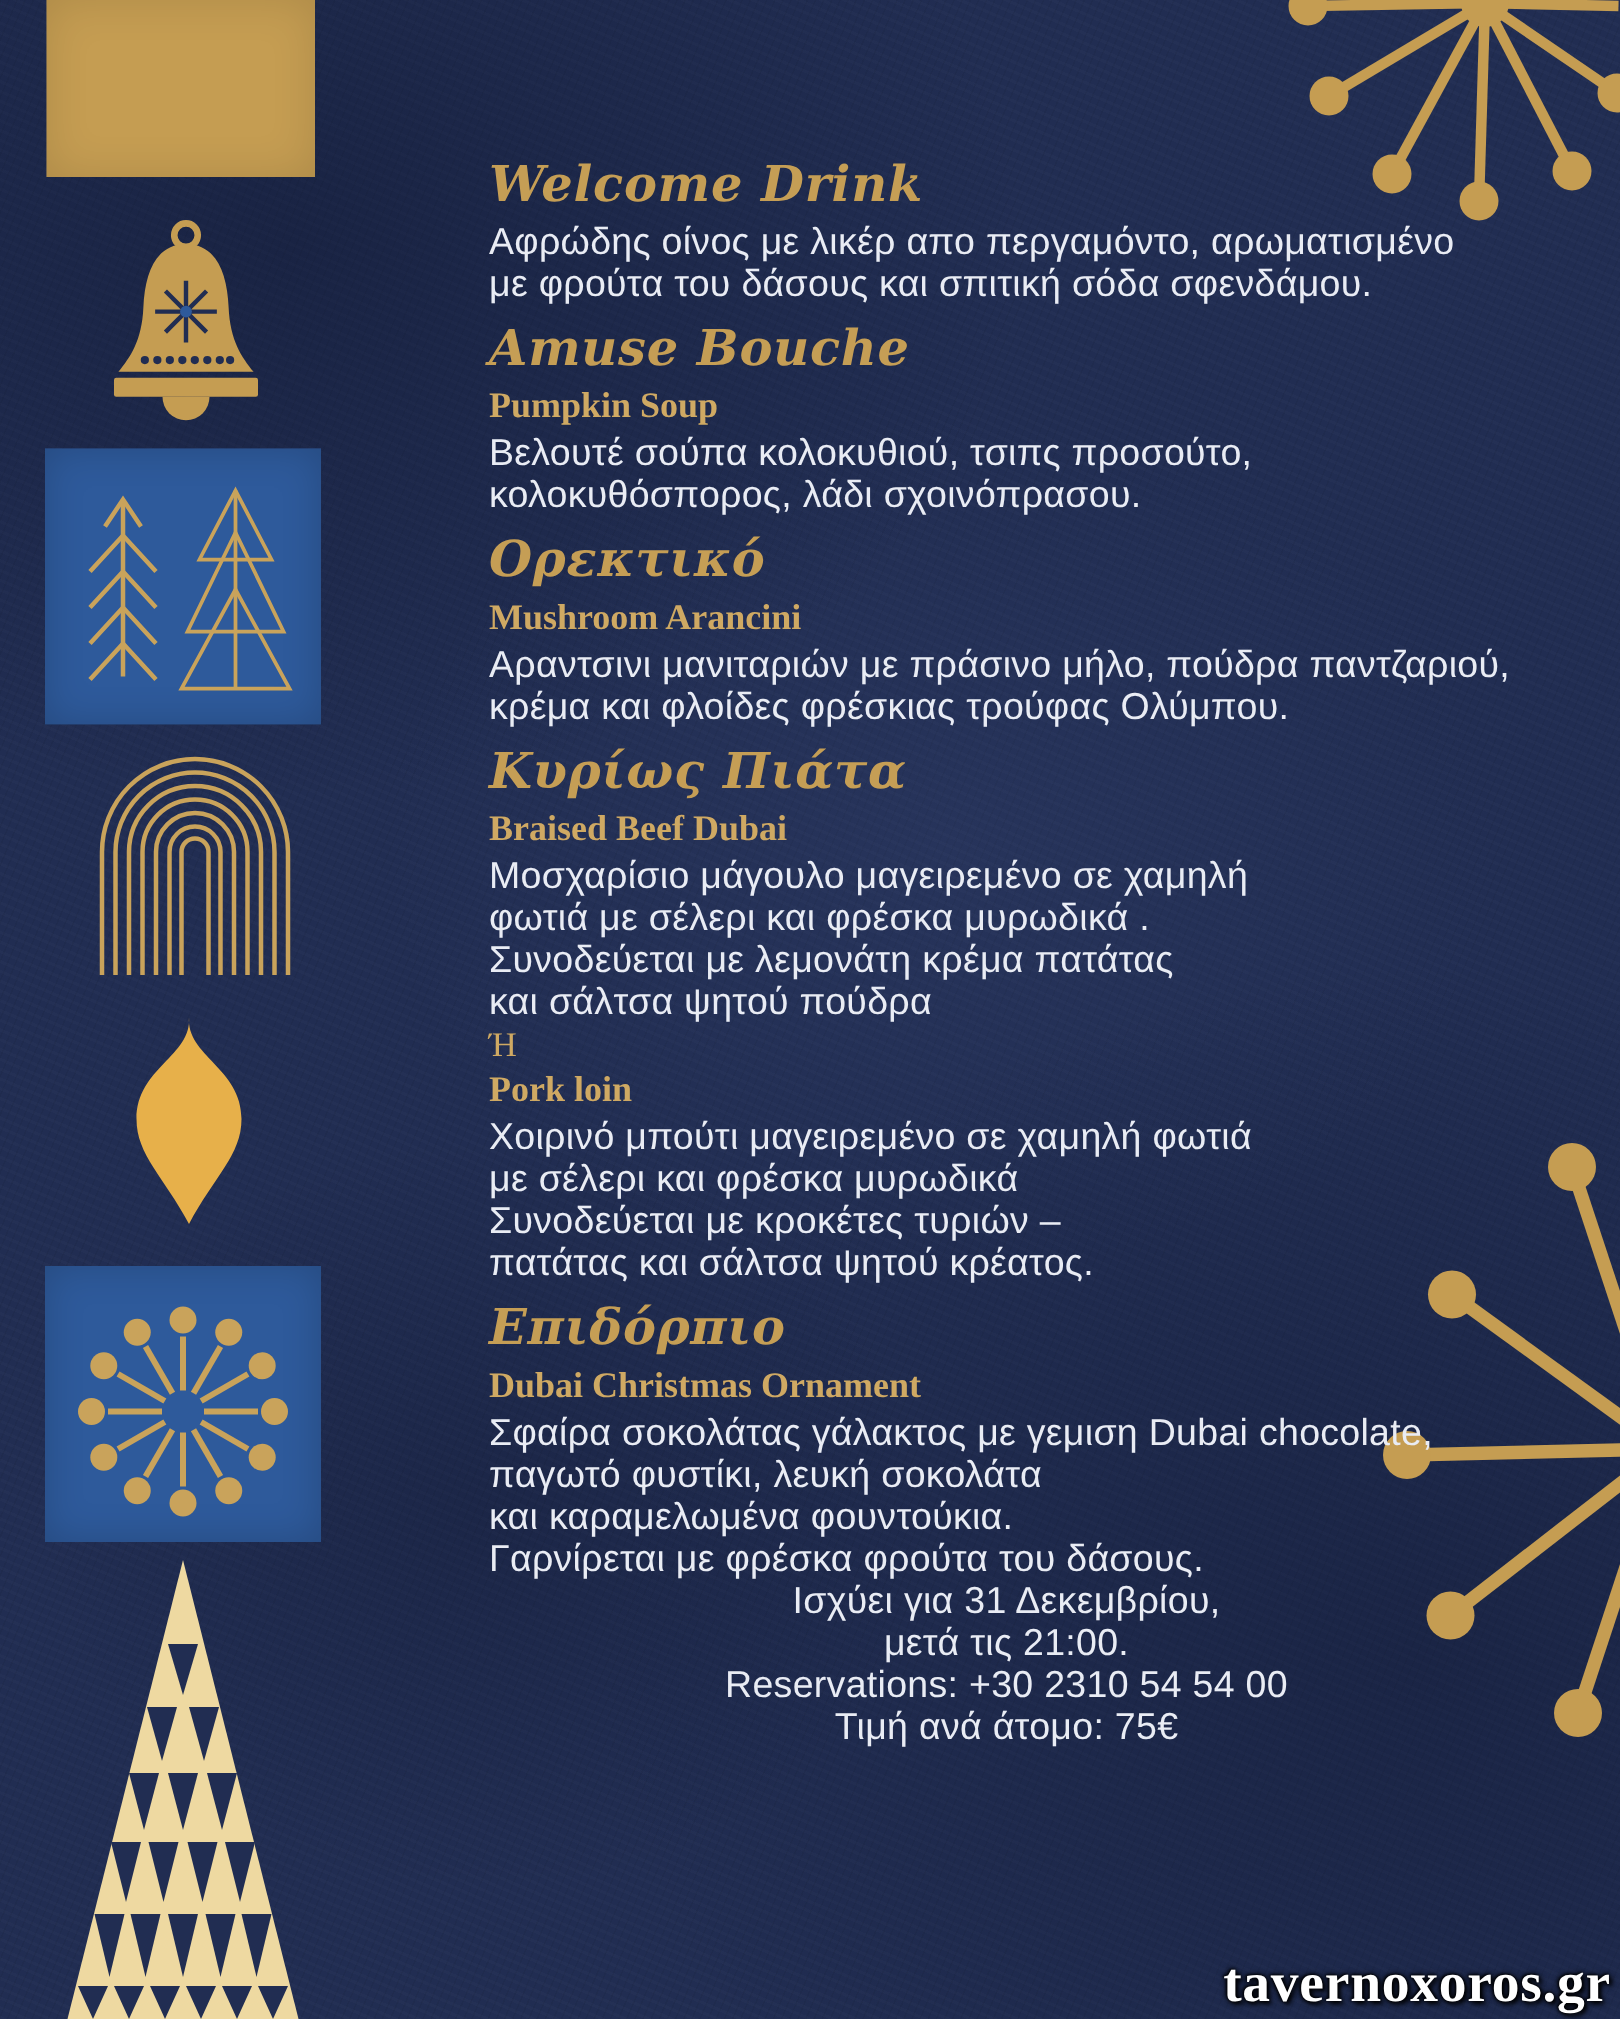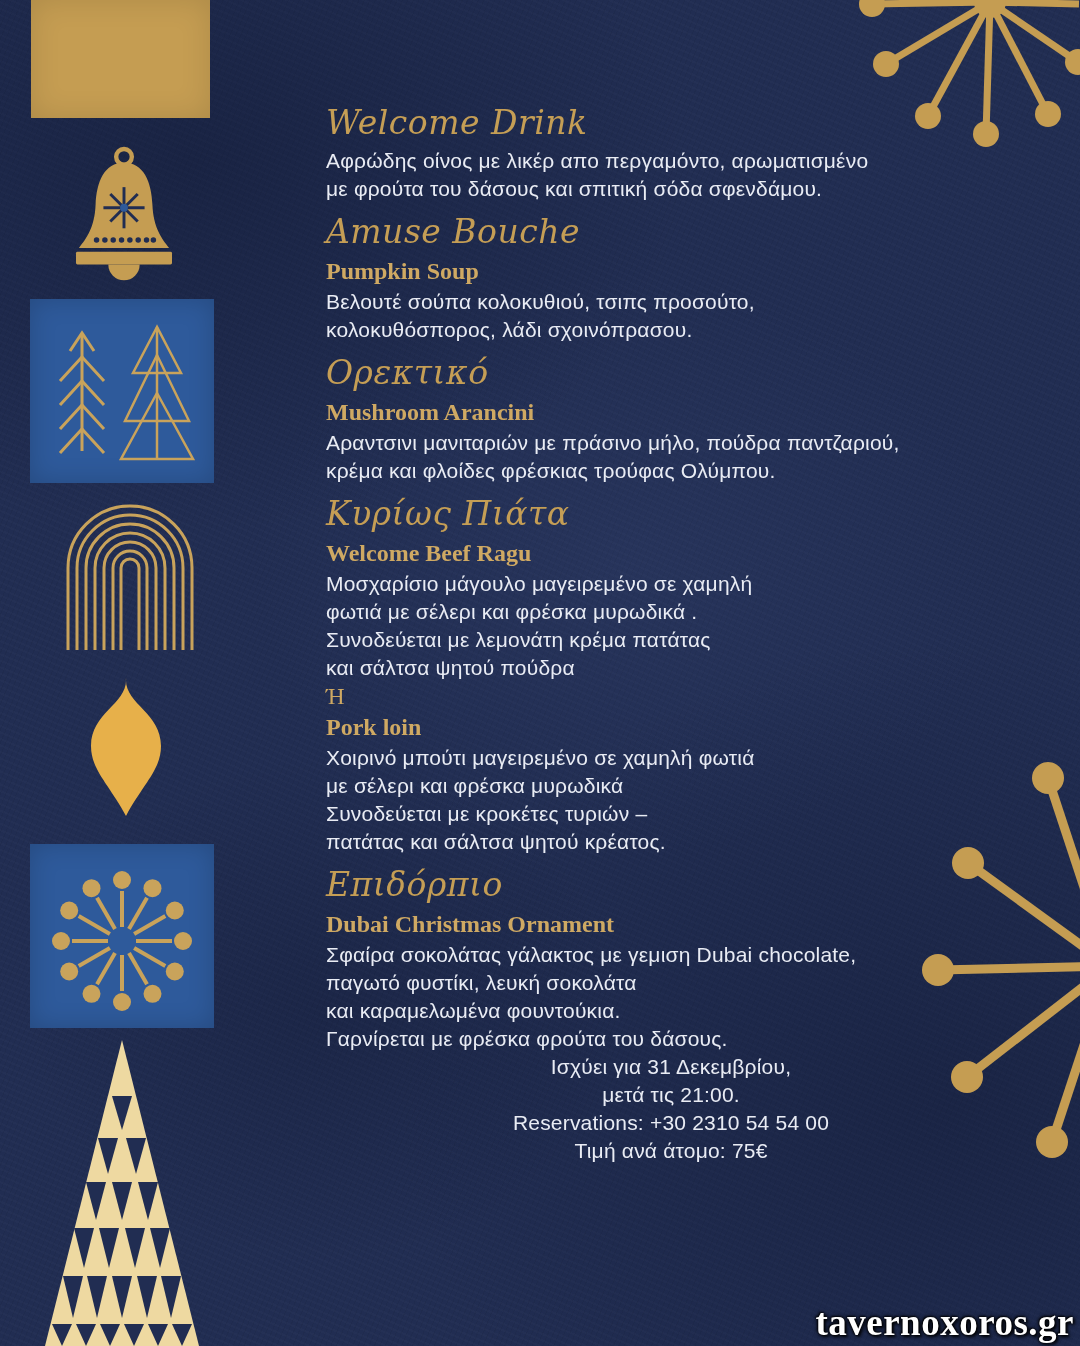--- a/index.html
+++ b/index.html
@@ -30,34 +30,34 @@
   }
   .decor{position:absolute;}
   .gold-square{background:var(--gold);box-shadow:inset 0 0 30px rgba(0,0,0,.12);}
   .tile{background:var(--tile-blue);box-shadow:inset 0 0 26px rgba(0,0,0,.18);}
 
   .content{
     position:absolute;left:326px;top:94px;width:690px;
   }
   .script-heading{
     font-family:"DejaVu Serif", serif;
-    font-style:italic;font-weight:normal;
+    font-style:italic;font-weight:bold;
     font-size:33px;line-height:40px;
     color:var(--heading-gold);
     margin:9px 0 4px 0;
     letter-spacing:.5px;
   }
   .dish{
     font-family:"Liberation Serif", serif;
     font-size:24px;line-height:30px;
     color:var(--dish-gold);
     margin:2px 0 2px 0;
   }
   .body-line{
-    font-size:21px;line-height:28px;
+    font-size:25px;line-height:28px;
     color:var(--body-white);
     margin:0;
     letter-spacing:.2px;
   }
   .or-sep{
     font-family:"Liberation Serif", serif;
     font-size:23px;line-height:27px;
     color:var(--dish-gold);
     margin:1px 0;
   }
@@ -252,21 +252,21 @@
     <section>
       <h2 class="script-heading">Ορεκτικό</h2>
       <h3 class="dish">Mushroom Arancini</h3>
       <p class="body-line">Αραντσινι μανιταριών με πράσινο μήλο,  πούδρα παντζαριού,</p>
       <p class="body-line">κρέμα και φλοίδες φρέσκιας τρούφας Ολύμπου.</p>
     </section>
 
 
     <section>
       <h2 class="script-heading">Κυρίως Πιάτα</h2>
-      <h3 class="dish">Welcome Beef Ragu</h3>
+      <h3 class="dish">Braised Beef Dubai</h3>
       <p class="body-line">Μοσχαρίσιο μάγουλο μαγειρεμένο σε χαμηλή</p>
       <p class="body-line">φωτιά με σέλερι και φρέσκα μυρωδικά .</p>
       <p class="body-line">Συνοδεύεται με λεμονάτη κρέμα πατάτας</p>
       <p class="body-line">και σάλτσα ψητού πούδρα</p>
       <p class="or-sep">Ή</p>
       <h3 class="dish">Pork loin</h3>
       <p class="body-line">Χοιρινό μπούτι μαγειρεμένο σε χαμηλή φωτιά</p>
       <p class="body-line">με σέλερι και φρέσκα μυρωδικά</p>
       <p class="body-line">Συνοδεύεται με κροκέτες τυριών –</p>
       <p class="body-line">πατάτας και σάλτσα ψητού κρέατος.</p>

